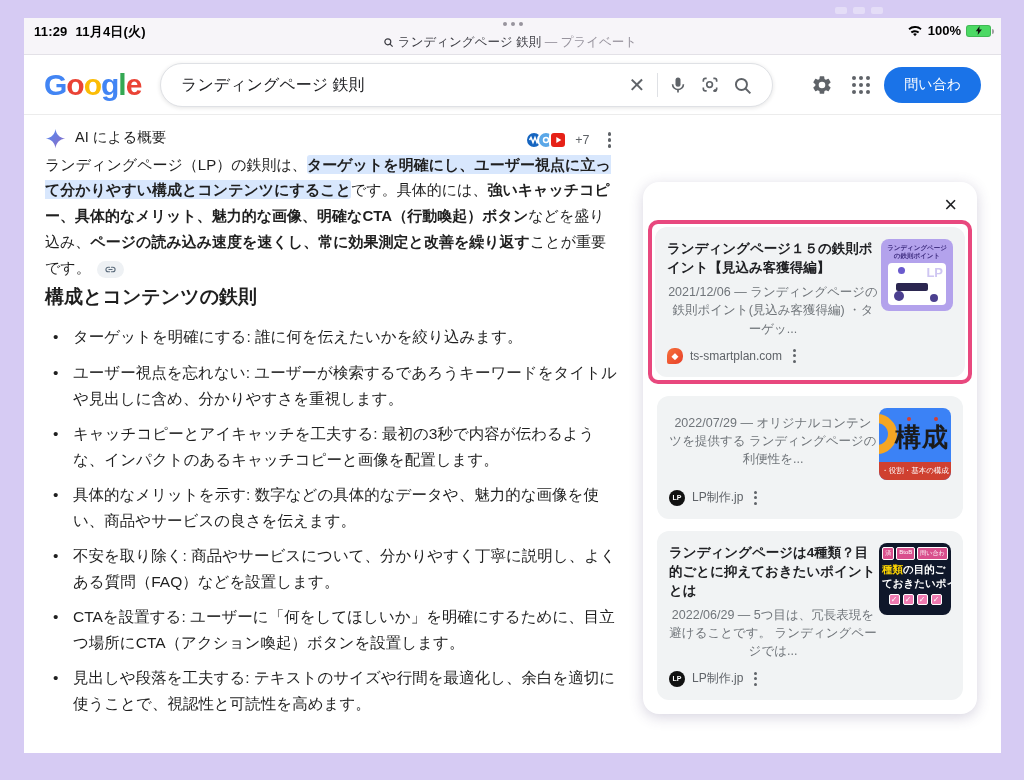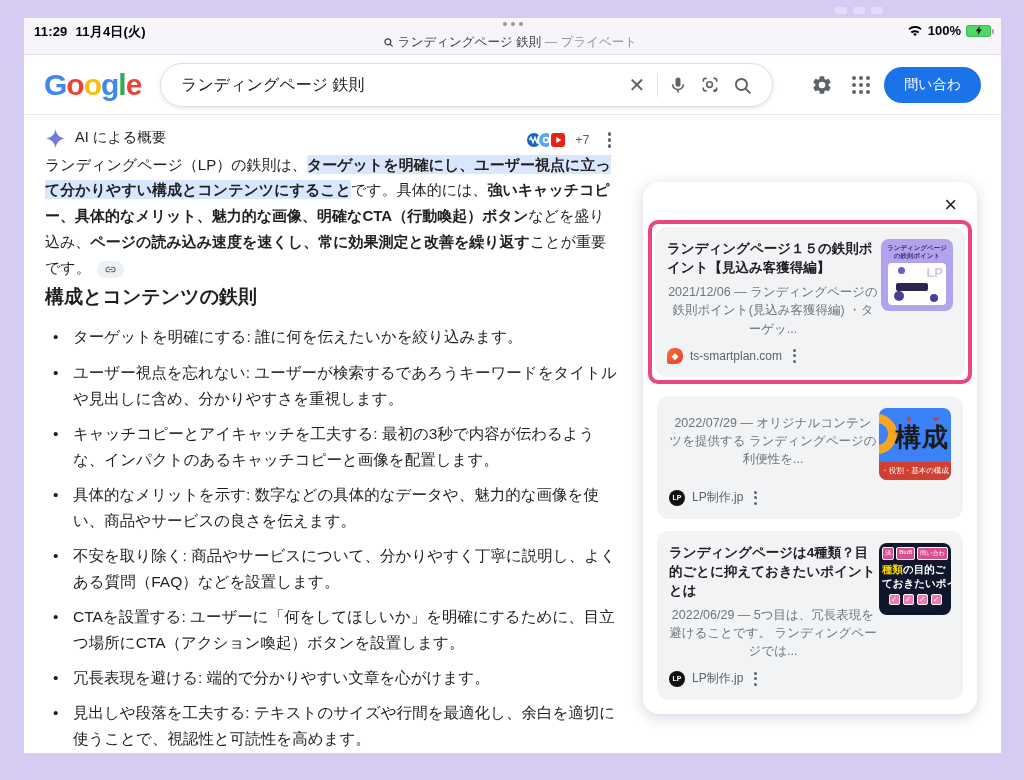--- a/index.html
+++ b/index.html
@@ -281,21 +281,20 @@
 
     <h2 class="sec-title">構成とコンテンツの鉄則</h2>
 
     <ul class="bullets" id="bullets">
         <li><span class="term">ターゲットを明確にする</span>: 誰に何を伝えたいかを絞り込みます。</li>
         <li><span class="term">ユーザー視点を忘れない</span>: ユーザーが検索するであろうキーワードをタイトルや見出しに含め、分かりやすさを重視します。</li>
         <li><span class="term">キャッチコピーとアイキャッチを工夫する</span>: 最初の3秒で内容が伝わるような、インパクトのあるキャッチコピーと画像を配置します。</li>
         <li><span class="term">具体的なメリットを示す</span>: 数字などの具体的なデータや、魅力的な画像を使い、商品やサービスの良さを伝えます。</li>
         <li><span class="term">不安を取り除く</span>: 商品やサービスについて、分かりやすく丁寧に説明し、よくある質問（FAQ）などを設置します。</li>
         <li><span class="term">CTAを設置する</span>: ユーザーに「何をしてほしいか」を明確にするために、目立つ場所にCTA（アクション喚起）ボタンを設置します。</li>
-        <li><span class="term">冗長表現を避ける</span>: 端的で分かりやすい文章を心がけます。</li>
         <li><span class="term">見出しや段落を工夫する</span>: テキストのサイズや行間を最適化し、余白を適切に使うことで、視認性と可読性を高めます。</li>
       </ul>
 
   </div>
 
   <div class="panel">
     <div class="panel-close">
       <span class="close-x">×</span>
     </div>
     <div id="cards">

